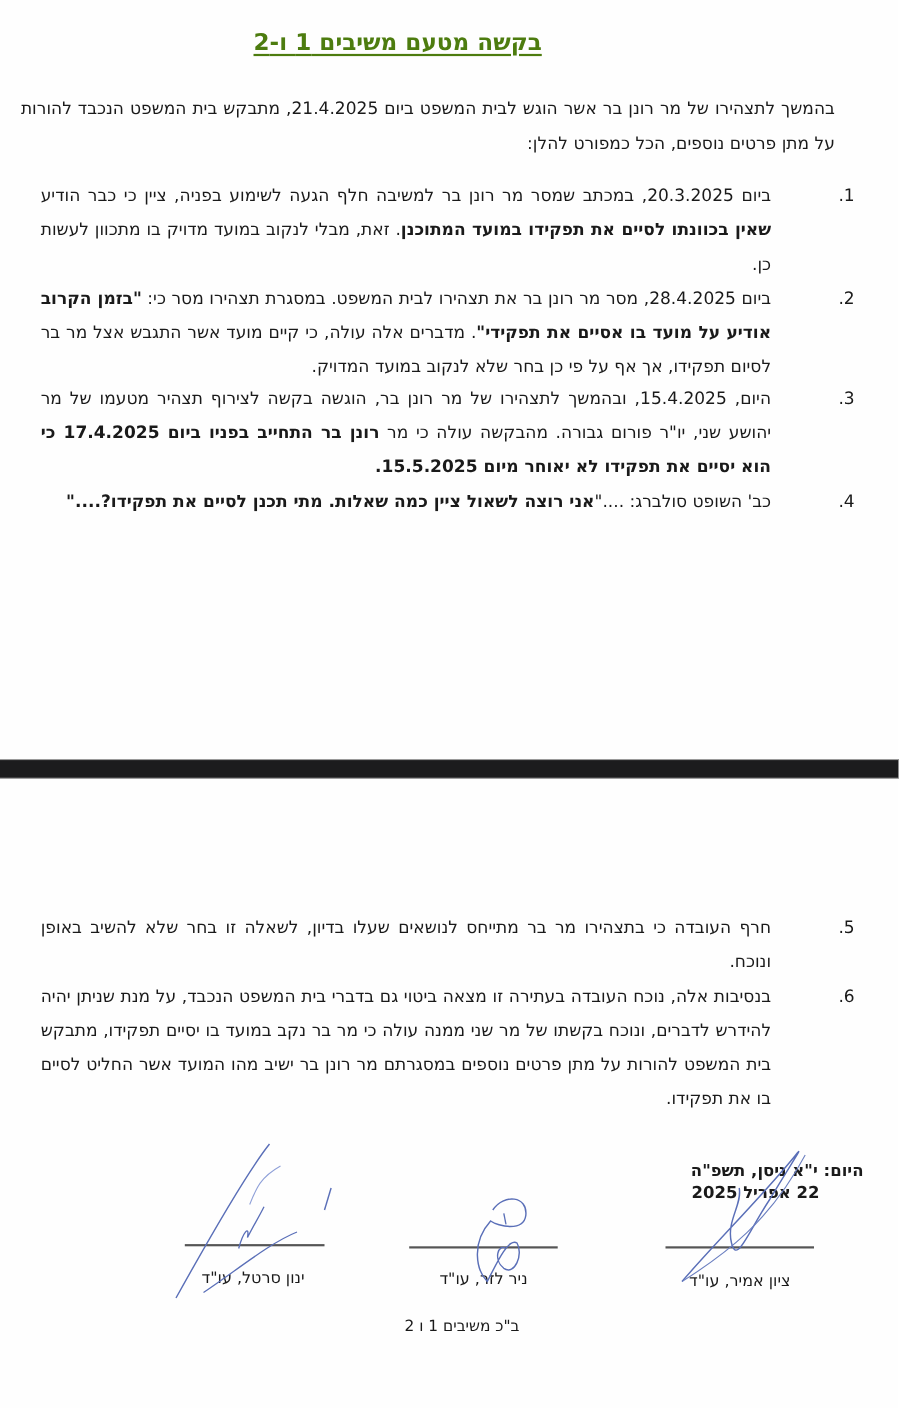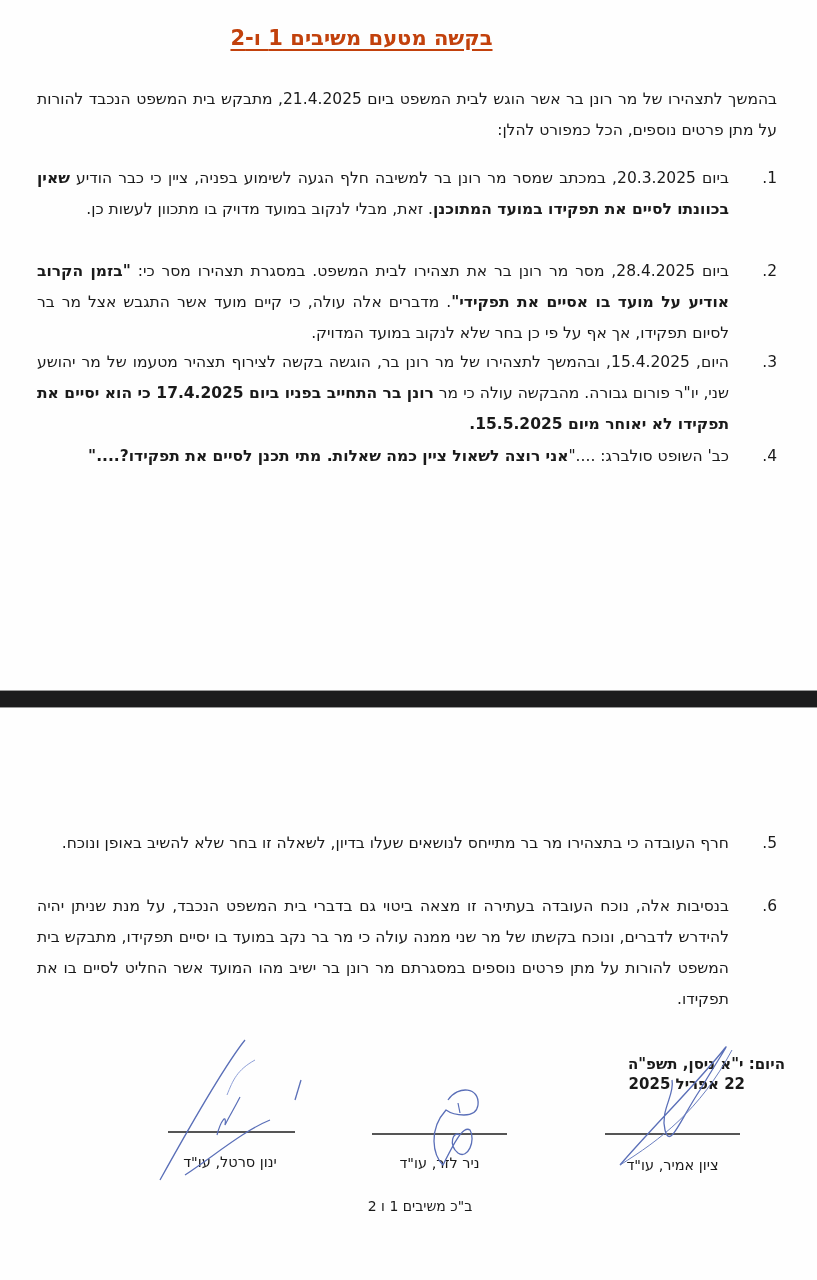--- a/index.html
+++ b/index.html
@@ -39,26 +39,26 @@
       top: 26px;
       left: 0;
       width: 723px;
       text-align: center;
       direction: rtl;
       font-family: "DejaVu Sans", sans-serif;
       font-weight: bold;
       font-size: 21px;
       text-decoration: underline;
       text-underline-offset: 4px;
-      color: #c2410c;
+      color: #4d7c0f;
     }
     .intro {
       position: absolute;
       top: 84px;
-      right: 40px;
+      right: 58px;
       width: 740px;
       direction: rtl;
       text-align: justify;
       text-align-last: right;
       font-size: 15.5px;
       line-height: 31px;
     }
     .item {
       position: absolute;
       right: 40px;
@@ -68,21 +68,21 @@
       line-height: 31px;
     }
     .item .num {
       position: absolute;
       right: 0;
       top: 0;
       width: 30px;
       text-align: right;
     }
     .item .body {
-      margin-right: 48px;
+      margin-right: 76px;
       text-align: justify;
       text-align-last: right;
     }
     .b { font-weight: bold; }
 
     .sig-block {
       position: absolute;
       direction: rtl;
       text-align: center;
       font-size: 14.5px;

